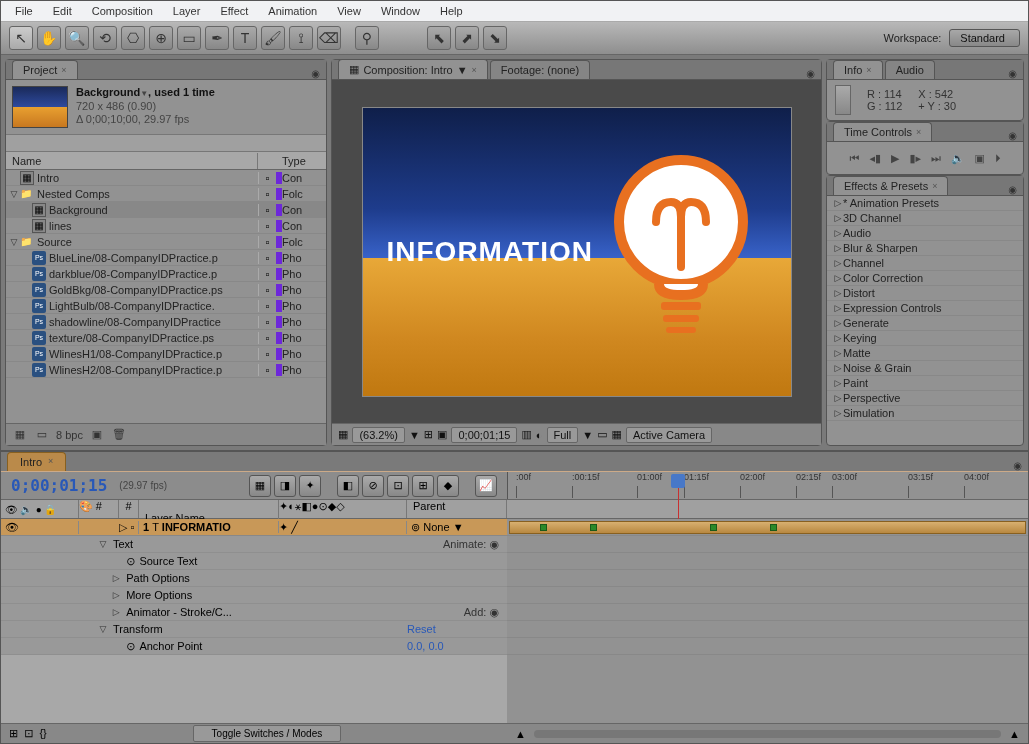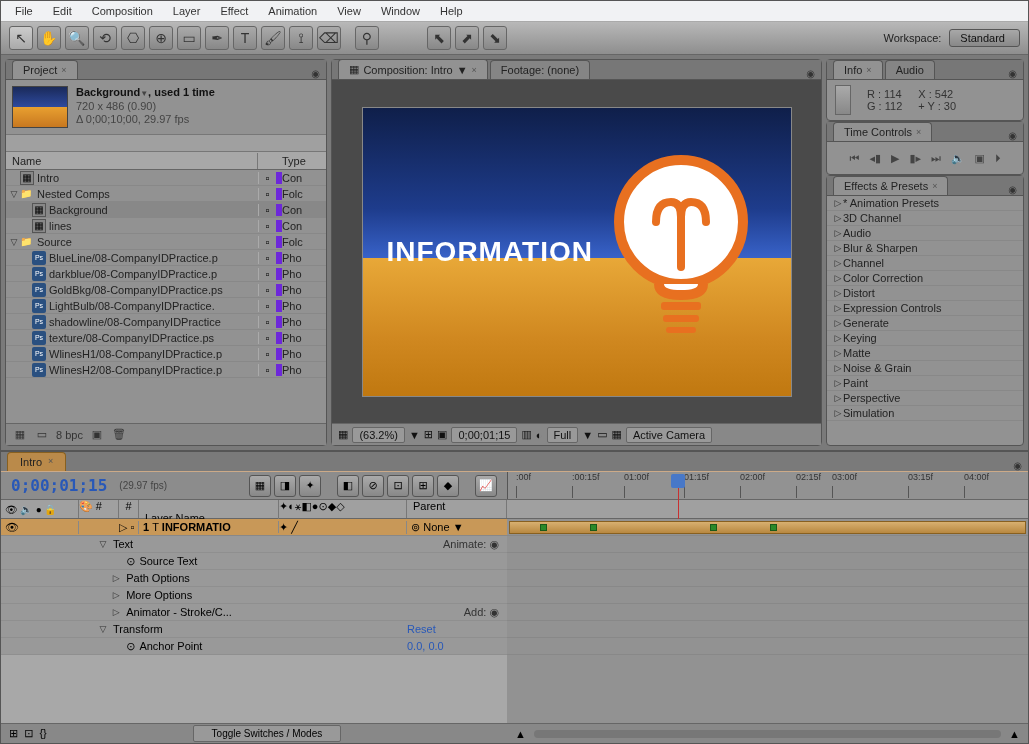--- a/index.html
+++ b/index.html
@@ -470,21 +470,21 @@
             <div class="tl-ctrl">⊞</div>
             <div class="tl-ctrl">◆</div>
             <div style="width:10px"></div>
             <div class="tl-ctrl">📈</div>
           </div>
         </div>
         <div class="tl-ruler">
           <div id="ticks">
               <div class="tick" style="left: 8px;">:00f</div>
               <div class="tick" style="left: 64px;">:00:15f</div>
-              <div class="tick" style="left: 116px;">01:00f</div>
+              <div class="tick" style="left: 129px;">01:00f</div>
               <div class="tick" style="left: 176px;">01:15f</div>
               <div class="tick" style="left: 232px;">02:00f</div>
               <div class="tick" style="left: 288px;">02:15f</div>
               <div class="tick" style="left: 324px; text-align: center;">03:00f</div>
               <div class="tick" style="left: 400px;">03:15f</div>
               <div class="tick" style="left: 456px;">04:00f</div>
             </div>
           <div class="playhead" id="playhead" style="left: 170px;"></div>
         </div>
       </div>

